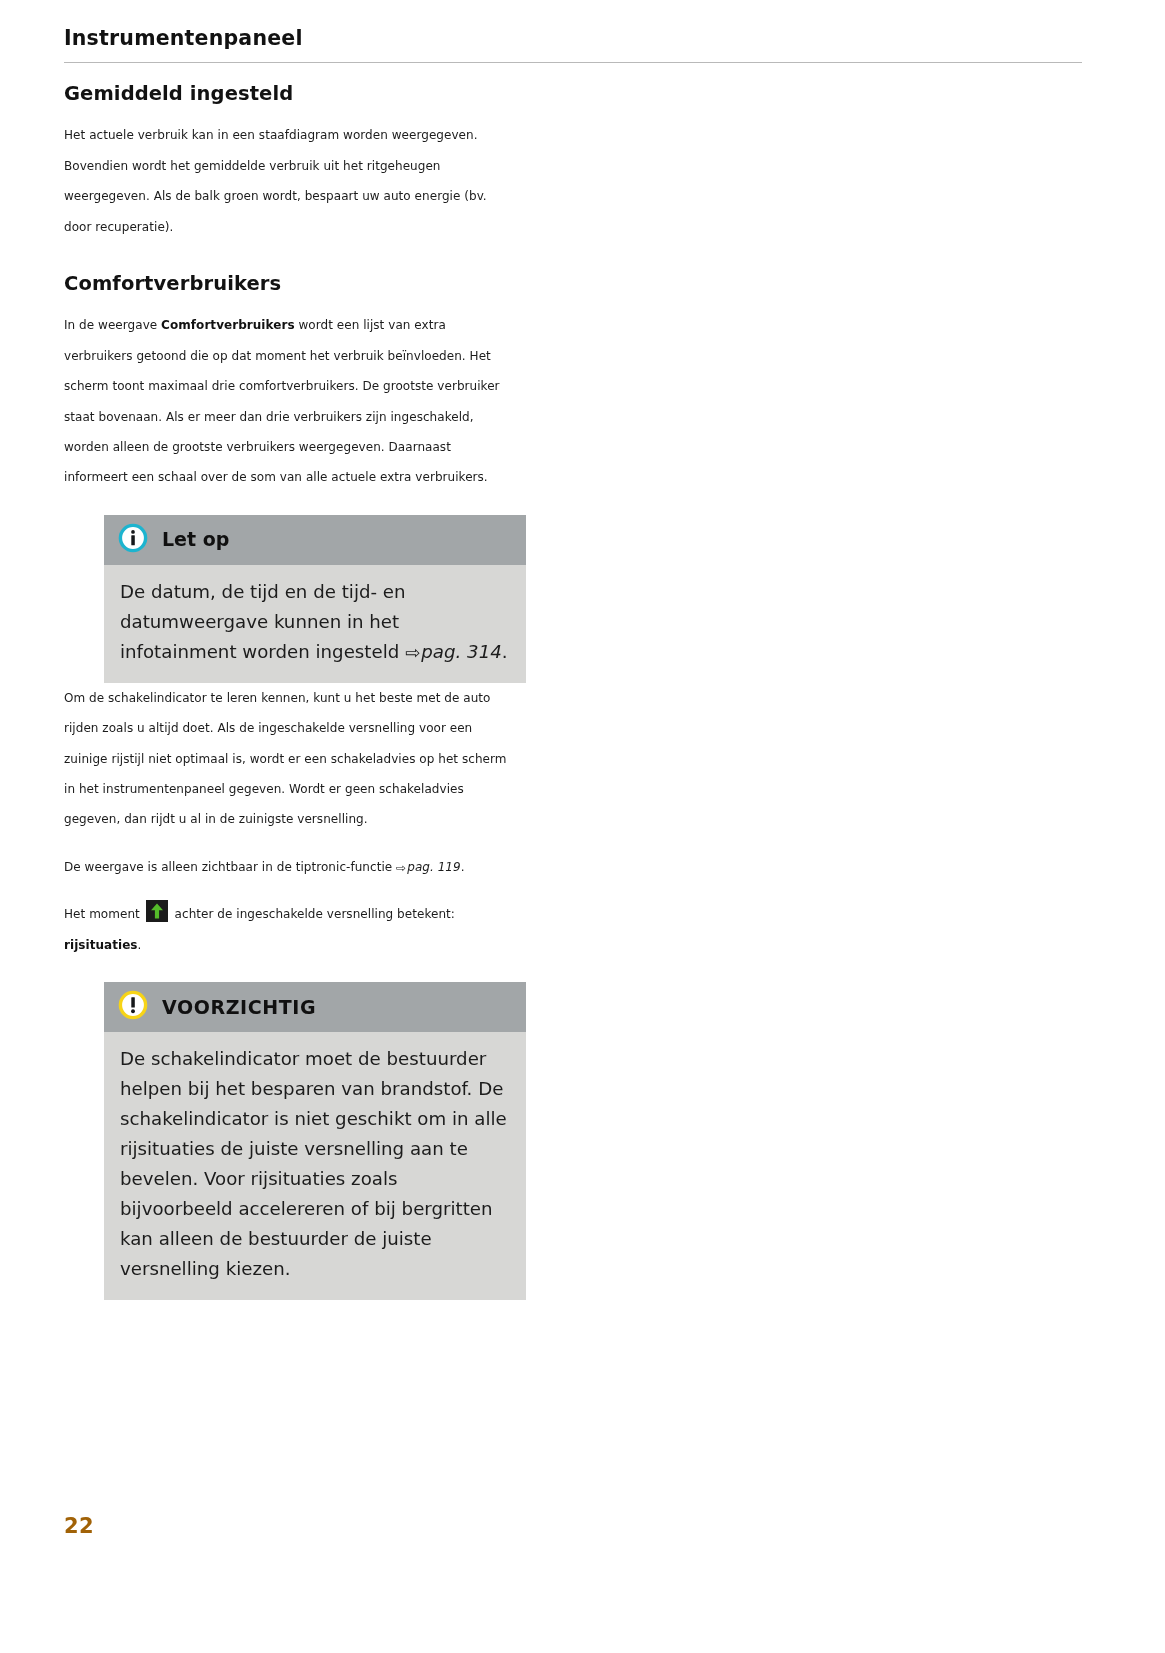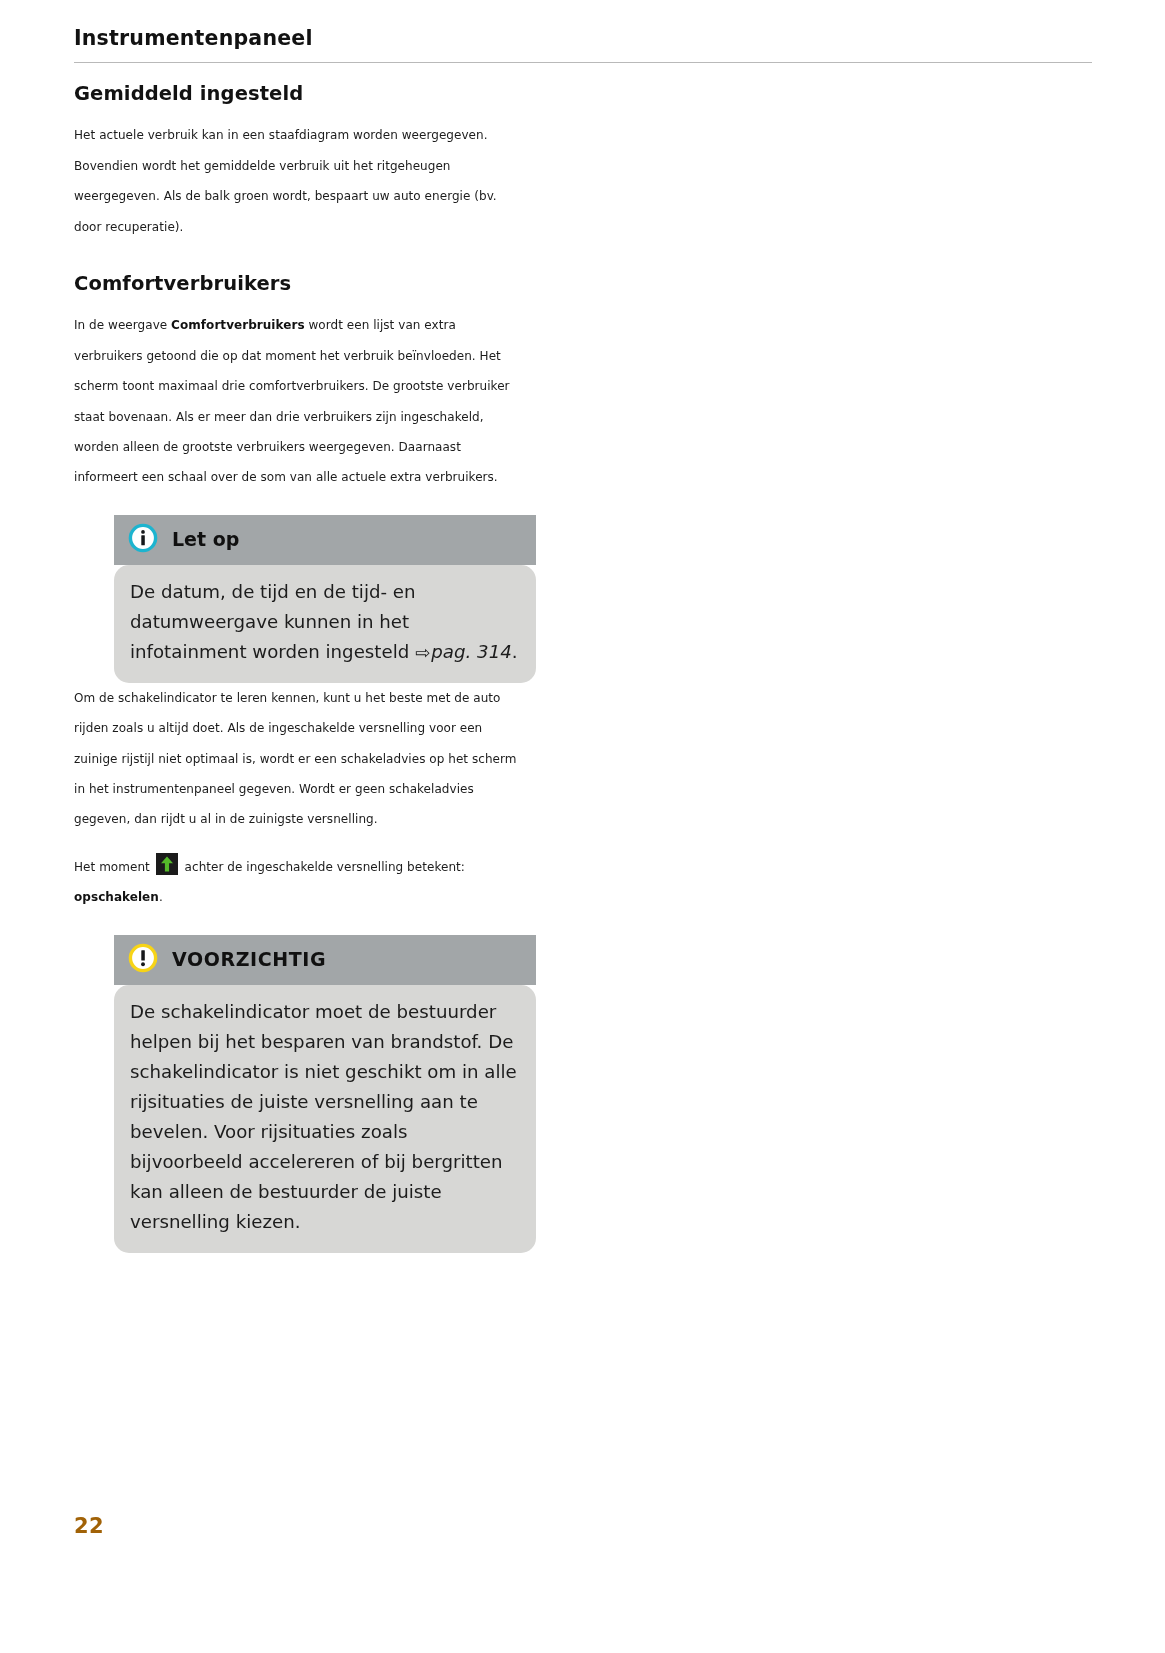--- a/index.html
+++ b/index.html
@@ -11,21 +11,21 @@
     width: 1165px;
     height: 1653px;
     position: relative;
     font-family: "DejaVu Sans", sans-serif;
     color: #1a1a1a;
     -webkit-font-smoothing: antialiased;
   }
 
   .page {
     position: absolute;
-    left: 14px; top: 0;
+    left: 4px; top: 0;
     width: 951px;
     height: 1653px;
     box-sizing: border-box;
   }
 
   
   .running-head {
     position: absolute;
     left: 60px;
     top: 26px;
@@ -102,21 +102,20 @@
     font-size: 19px;
     font-weight: bold;
     color: #101010;
     line-height: 1.2;
   }
   .callout-head .ctitle.caps { letter-spacing: 0.6px; }
   .callout-body {
     background: #d7d7d5;
     padding: 12px 18px 16px 16px;
     box-sizing: border-box;
-    border-radius: 15px;
   }
   .callout-body p {
     font-size: 18.2px;
     line-height: 30px;
     margin: 0;
     color: #1c1c1c;
   }
 
   
   .red-bar {
@@ -188,24 +187,25 @@
         <span class="ctitle">Let op</span>
       </div>
       <div class="callout-body">
         <p><span>De datum, de tijd en de tijd- en datumweergave kunnen in het infotainment worden ingesteld </span><span class="arrow-ref">⇨</span><span class="xref">pag. 314</span><span>.</span></p>
       </div>
     </div>
 
 
     <p class="body">Om de schakelindicator te leren kennen, kunt u het beste met de auto rijden zoals u altijd doet. Als de ingeschakelde versnelling voor een zuinige rijstijl niet optimaal is, wordt er een schakeladvies op het scherm in het instrumentenpaneel gegeven. Wordt er geen schakeladvies gegeven, dan rijdt u al in de zuinigste versnelling.</p>
 
+    <p class="body"><span>De weergave is alleen zichtbaar in de tiptronic-functie </span><span class="arrow-ref">⇨</span><span class="xref">pag. 119</span><span>.</span></p>
 
     <p class="body"><span>Het moment </span><span class="gear-symbol"><svg width="22" height="22" viewBox="0 0 22 22" aria-hidden="true">
             <polygon points="11,3.4 17.0,10.3 13.1,10.3 13.1,18.6 8.9,18.6 8.9,10.3 5.0,10.3" fill="#55bb2a"></polygon>
-          </svg></span><span> achter de ingeschakelde versnelling betekent: </span><b>opschakelen</b><span>.</span></p>
+          </svg></span><span> achter de ingeschakelde versnelling betekent: </span><b>rijsituaties</b><span>.</span></p>
 
     <div class="callout">
       <div class="callout-head">
         <span class="ico">
           <svg width="30" height="30" viewBox="0 0 30 30" aria-hidden="true">
             <circle cx="15" cy="15" r="12.6" fill="#ffffff" stroke="#f7d417" stroke-width="3.4"></circle>
             <rect x="13.3" y="7.2" width="3.5" height="10.4" rx="0.5" fill="#16181a"></rect>
             <circle cx="15" cy="21.3" r="1.95" fill="#16181a"></circle>
           </svg>
         </span>

